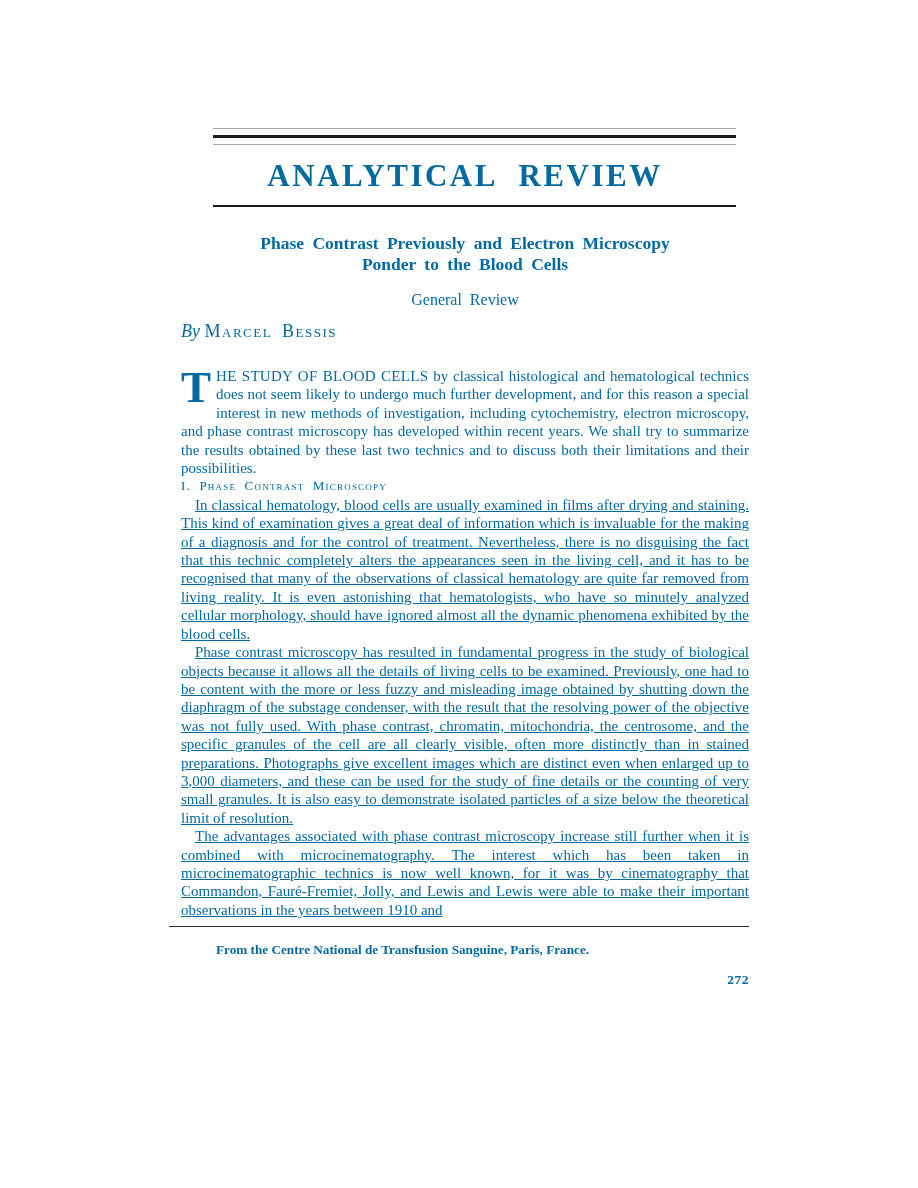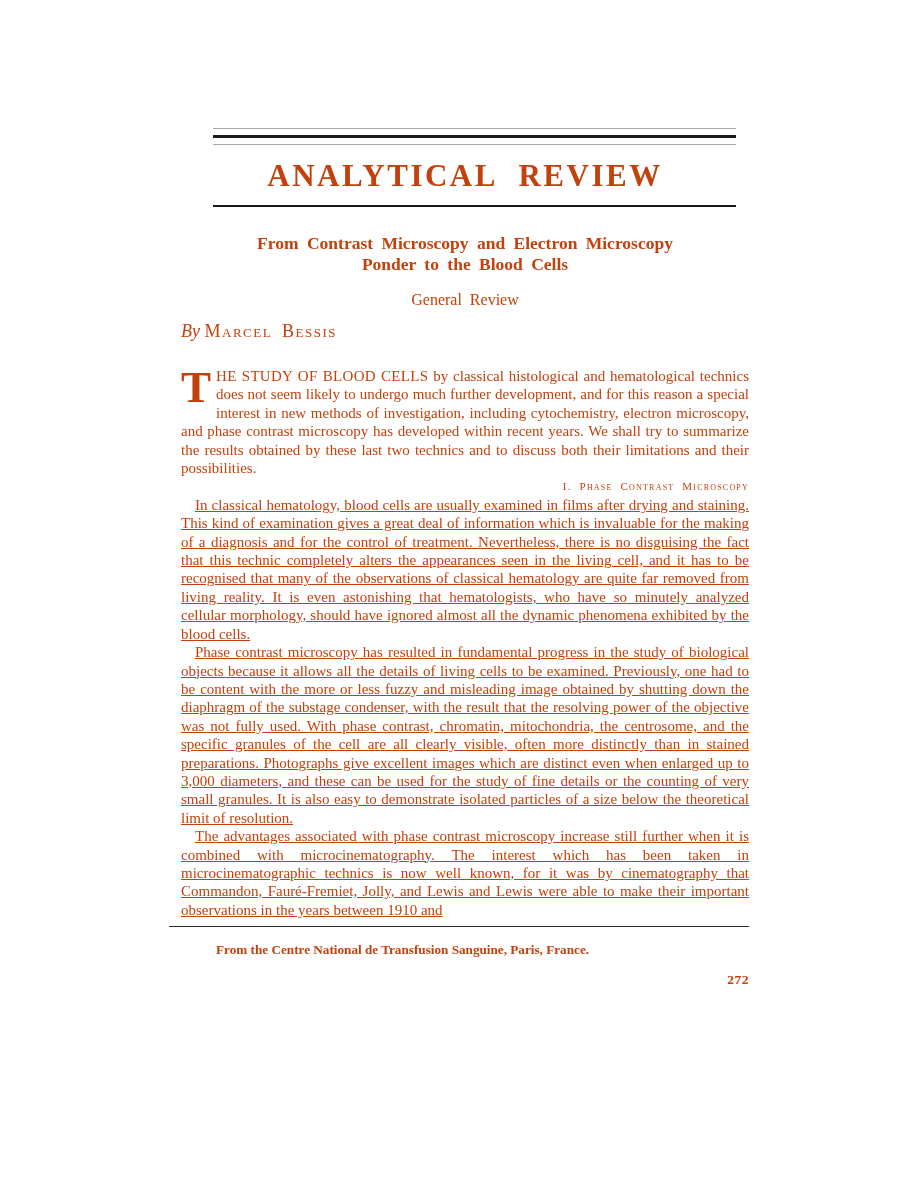--- a/index.html
+++ b/index.html
@@ -5,21 +5,21 @@
   html, body {
     margin: 0;
     padding: 0;
     background: #ffffff;
   }
   .page {
     position: relative;
     width: 918px;
     height: 1188px;
     background: #ffffff;
-    color: #c2410c;
+    color: #0369a1;
     font-family: "Liberation Serif", "DejaVu Serif", serif;
     overflow: hidden;
   }
   .column {
     position: absolute;
     left: 181px;
     top: 128px;
     width: 568px;
   }
 
@@ -89,24 +89,24 @@
   .drop-cap {
     float: left;
     font-size: 45px;
     line-height: 36px;
     font-weight: bold;
     padding: 2px 5px 0 0;
   }
   .lead-caps { letter-spacing: 0.3px; }
   .section-heading {
     margin: 6px 0 4px 0;
-    text-align: right;
+    text-align: left;
     text-indent: 0;
     font-variant: small-caps;
-    font-size: 11px;
+    font-size: 13px;
     letter-spacing: 1.2px;
     word-spacing: 4px;
   }
 
   
   .footnote-block { margin-top: 7px; }
   .footnote-separator {
     height: 0;
     border-top: 1.5px solid #2a2a2a;
     margin-left: -12px;
@@ -138,21 +138,21 @@
     <div class="top-rules">
       <div class="rule-faint"></div>
       <div class="rule-thick"></div>
       <div class="rule-faint"></div>
     </div>
 
     <div class="banner-title">ANALYTICAL REVIEW</div>
     <div class="banner-underline"></div>
 
     <div class="article-title">
-      <div>From Contrast Microscopy and Electron Microscopy</div>
+      <div>Phase Contrast Previously and Electron Microscopy</div>
       <div>Ponder to the Blood Cells</div>
     </div>
 
     <div class="subtitle">General Review</div>
 
     <div class="byline">
       <span class="byline-prefix">By</span>
       <span> </span>
       <span class="byline-author">Marcel Bessis</span>
     </div>

